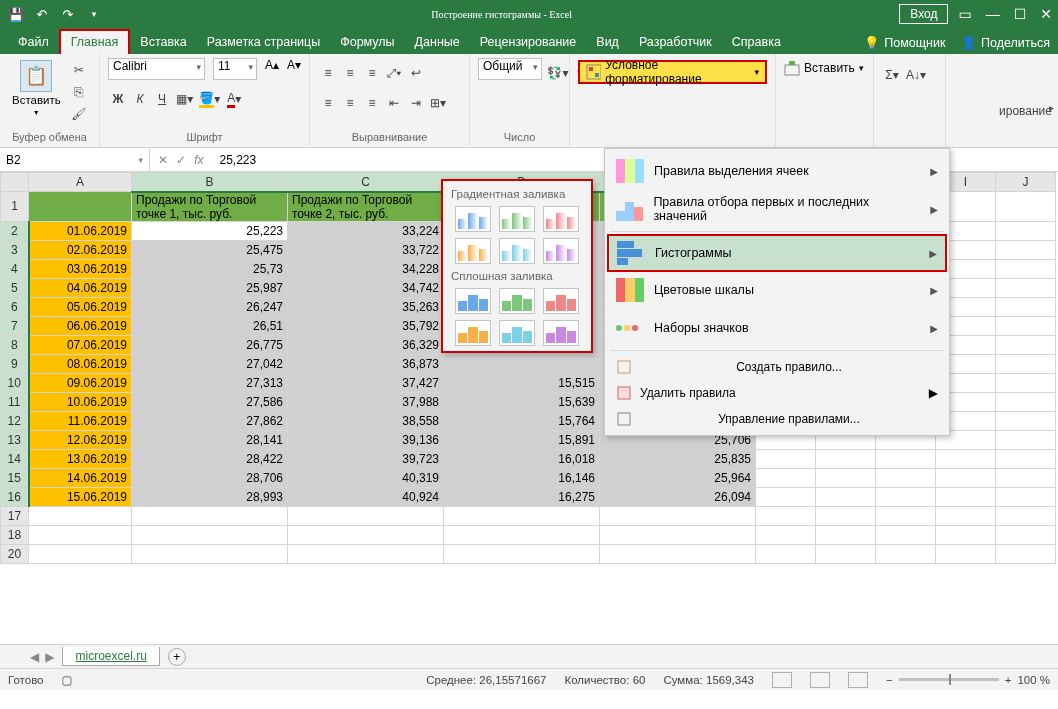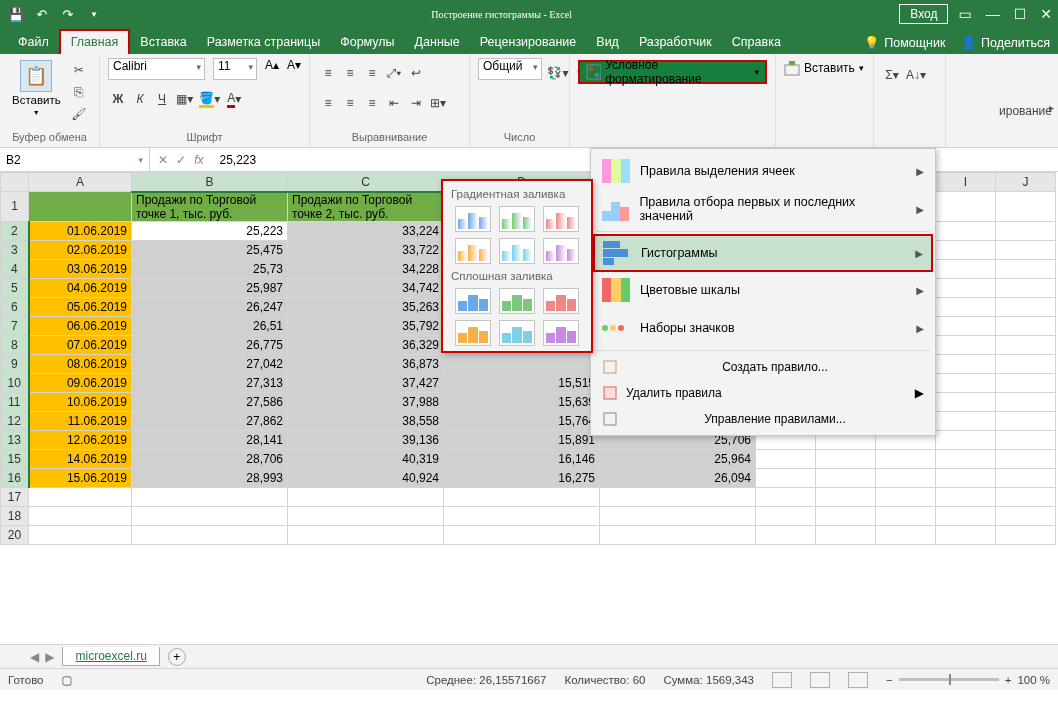--- a/index.html
+++ b/index.html
@@ -24,21 +24,21 @@
 .ribbon .group .label { text-align: center; font-size: 11px; color: #666; padding: 2px 0; }
 .ribbon .big-btn { display: flex; flex-direction: column; align-items: center; padding: 2px 4px; gap: 2px; }
 .ribbon .big-btn .ico { width: 32px; height: 32px; background: #d9e8f0; border: 1px solid #8fb4d0; display: flex; align-items: center; justify-content: center; font-size: 18px; }
 .ribbon .sm { width: 20px; height: 20px; display: flex; align-items: center; justify-content: center; font-size: 12px; color: #444; }
 
 .font-sel { border: 1px solid #c0c0c0; background: #fff; height: 22px; padding: 0 18px 0 4px; font-size: 12px; position: relative; }
 .font-sel::after { content: "▾"; position: absolute; right: 3px; top: 3px; font-size: 9px; color: #666; }
 .btn-row { display: flex; gap: 2px; margin-top: 4px; }
 .btn-row .b { min-width: 20px; height: 22px; display: flex; align-items: center; justify-content: center; font-size: 12px; color: #444; padding: 0 2px; }
 
-.cf-btn { border: 2px solid #c00; padding: 2px 6px; display: flex; align-items: center; gap: 4px; font-size: 12px; background: #15803d; height: 24px; }
+.cf-btn { border: 2px solid #c00; padding: 2px 6px; display: flex; align-items: center; gap: 4px; font-size: 12px; background: #fde047; height: 24px; }
 
 .name-box-row { height: 24px; border-bottom: 1px solid #d4d4d4; display: flex; align-items: center; background: #fff; }
 .name-box { width: 150px; border-right: 1px solid #d4d4d4; padding: 0 6px; height: 100%; display: flex; align-items: center; position: relative; }
 .name-box::after { content: "▾"; position: absolute; right: 6px; font-size: 9px; color: #888; }
 .fx-icons { display: flex; gap: 8px; padding: 0 8px; color: #888; }
 .formula-bar { flex: 1; padding: 0 8px; }
 
 .sheet-area { position: relative; height: 472px; overflow: hidden; }
 table.grid { border-collapse: collapse; table-layout: fixed; }
 table.grid th, table.grid td { border: 1px solid #d4d4d4; font-size: 12px; height: 19px; text-align: right; padding: 0 4px; background: #fff; font-weight: normal; }
@@ -57,21 +57,21 @@
 .sheet-tabs .plus { width: 18px; height: 18px; border: 1px solid #aaa; border-radius: 50%; display: flex; align-items: center; justify-content: center; }
 
 .status-bar { height: 22px; background: #f3f3f3; border-top: 1px solid #d4d4d4; display: flex; align-items: center; padding: 0 8px; font-size: 11.5px; color: #444; gap: 18px; }
 .status-bar .spacer { flex: 1; }
 .status-bar .zoom { display: flex; align-items: center; gap: 6px; }
 .status-bar .zoom .track { width: 100px; height: 3px; background: #c0c0c0; position: relative; }
 .status-bar .zoom .track::before { content:""; position:absolute; left:50%; top:-4px; width:2px; height:11px; background:#888; }
 .status-bar .vb { width: 20px; height: 16px; border: 1px solid #b0b0b0; }
 
 
-.cf-menu { position: absolute; top: 94px; left: 590px; width: 346px; background: #f3f3f3; border: 1px solid #c8c8c8; box-shadow: 2px 2px 6px rgba(0,0,0,0.25); z-index: 50; padding: 3px; }
+.cf-menu { position: absolute; top: 94px; left: 604px; width: 346px; background: #f3f3f3; border: 1px solid #c8c8c8; box-shadow: 2px 2px 6px rgba(0,0,0,0.25); z-index: 50; padding: 3px; }
 .cf-menu .item { display: flex; align-items: center; height: 38px; padding: 0 8px; gap: 10px; font-size: 12.5px; }
 .cf-menu .item .arrow { margin-left: auto; color: #555; font-size: 10px; }
 .cf-menu .item.hl { background: #c8e0ce; border: 2px solid #c00; margin: -1px; }
 .cf-menu .sep { height: 1px; background: #d8d8d8; margin: 3px 2px; }
 .cf-menu .sub-item { display: flex; align-items: center; height: 26px; padding: 0 8px 0 32px; gap: 10px; font-size: 12px; position: relative; justify-content: center; }
 .cf-menu .sub-item .si { position: absolute; left: 8px; width: 16px; height: 16px; }
 .cf-menu .mico { width: 28px; height: 24px; display: flex; }
 .cf-menu .mico span { flex:1; }
 
 .histogram-sub { position: absolute; top: 179px; left: 441px; width: 152px; background: #f3f3f3; border: 2px solid #c00; box-shadow: 2px 2px 6px rgba(0,0,0,0.25); z-index: 60; padding: 4px 6px 2px; }
@@ -565,20 +565,33 @@
           <td class="data ">39,136</td>
           <td class="data ">15,891</td>
           <td class="data ">25,706</td>
           <td></td>
           <td></td>
           <td></td>
           <td></td>
           <td></td>
         </tr>
         <tr>
+          <th class="row-h row-sel">14</th>
+          <td class="date">13.06.2019</td>
+          <td class="data ">28,422</td>
+          <td class="data ">39,723</td>
+          <td class="data ">16,018</td>
+          <td class="data ">25,835</td>
+          <td></td>
+          <td></td>
+          <td></td>
+          <td></td>
+          <td></td>
+        </tr>
+        <tr>
           <th class="row-h row-sel">15</th>
           <td class="date">14.06.2019</td>
           <td class="data ">28,706</td>
           <td class="data ">40,319</td>
           <td class="data ">16,146</td>
           <td class="data ">25,964</td>
           <td></td>
           <td></td>
           <td></td>
           <td></td>

